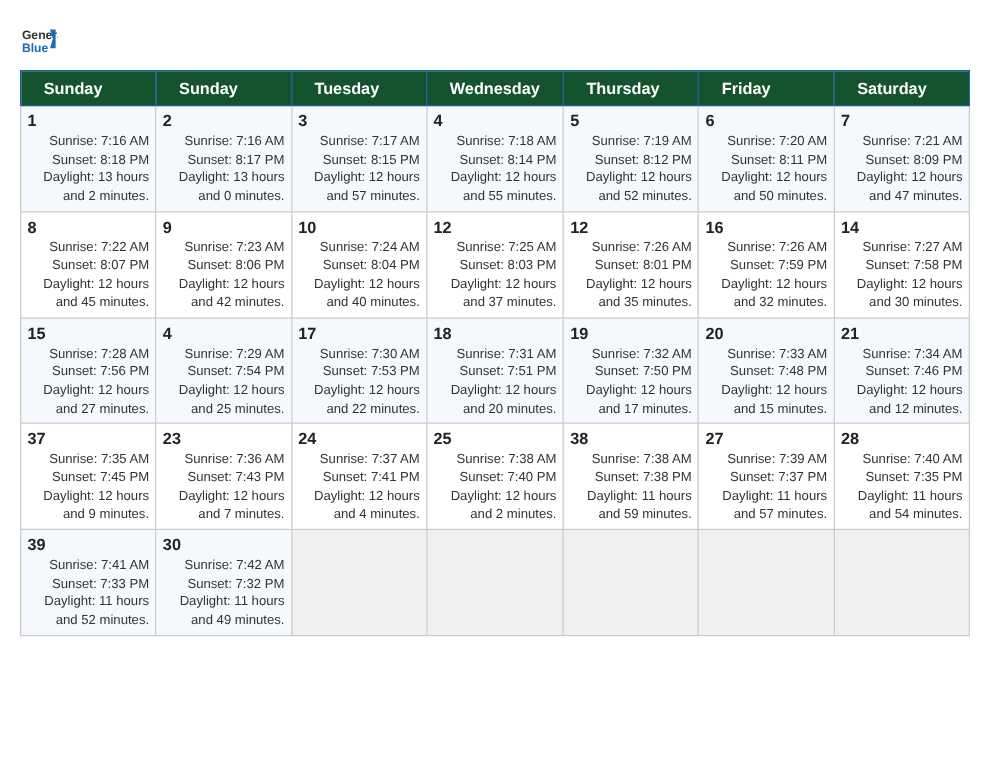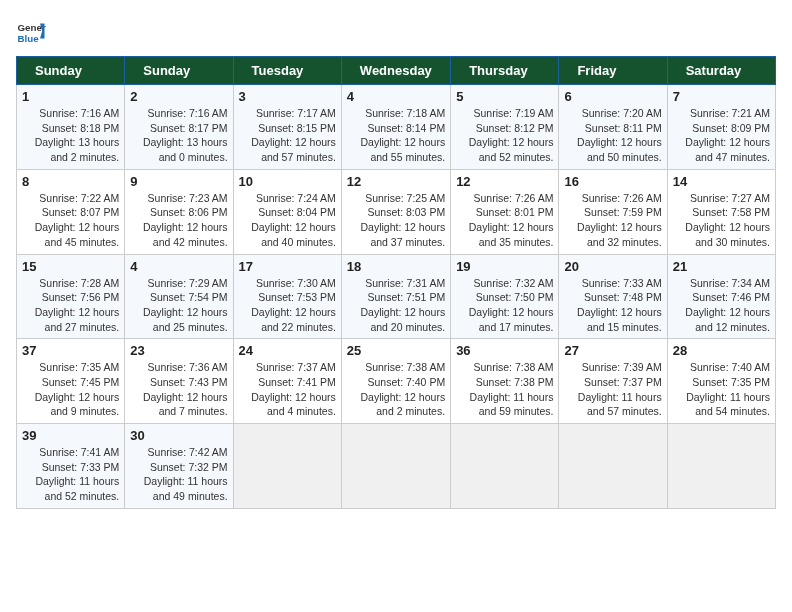--- a/index.html
+++ b/index.html
@@ -309,21 +309,21 @@
       </td>
         <td>
         <span class="day-number">25</span>
         <div class="day-info">
           Sunrise: 7:38 AM<br>
           Sunset: 7:40 PM<br>
           Daylight: 12 hours and 2 minutes.
         </div>
       </td>
         <td>
-        <span class="day-number">36</span>
+        <span class="day-number">38</span>
         <div class="day-info">
           Sunrise: 7:38 AM<br>
           Sunset: 7:38 PM<br>
           Daylight: 11 hours and 59 minutes.
         </div>
       </td>
         <td>
         <span class="day-number">27</span>
         <div class="day-info">
           Sunrise: 7:39 AM<br>

